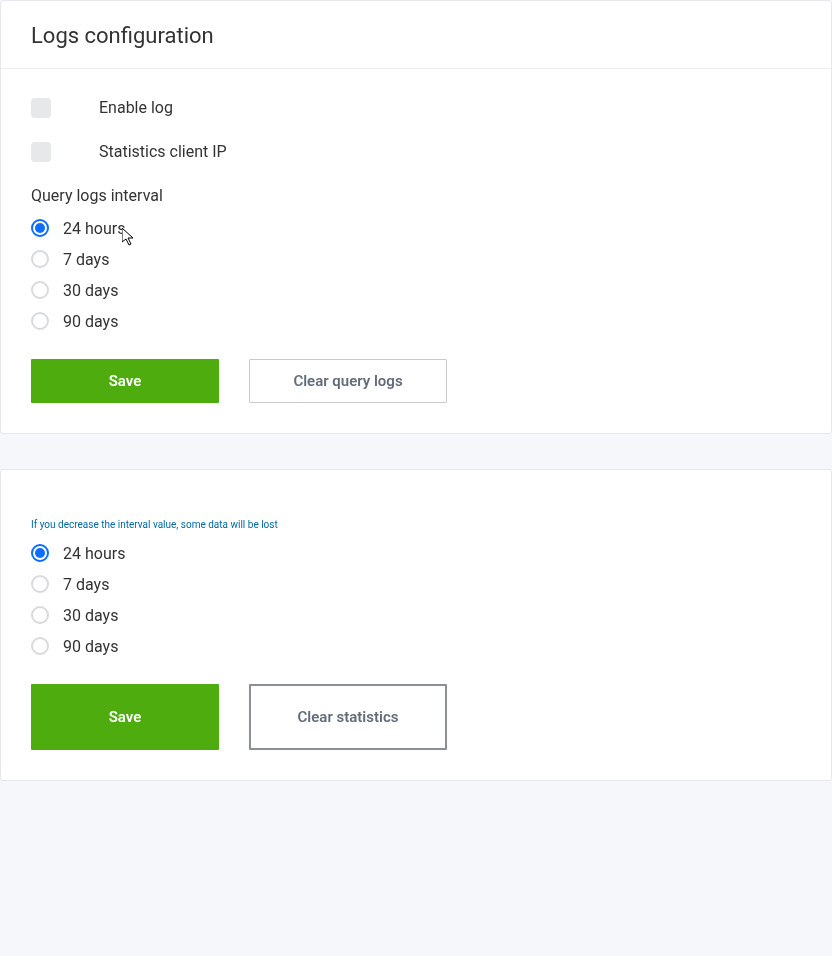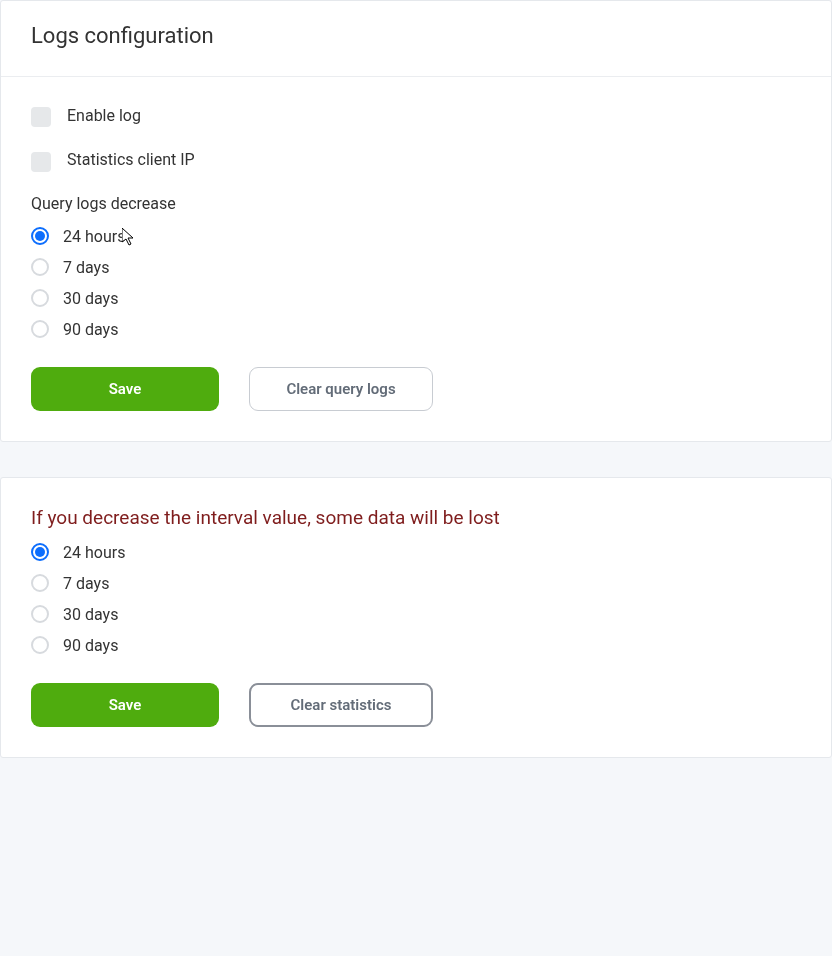--- a/index.html
+++ b/index.html
@@ -14,36 +14,37 @@
       padding: 0;
       width: 832px;
     }
     .card {
       background: #fff;
       border: 1px solid #e5e8ec;
       border-radius: 3px;
       margin-bottom: 35px;
     }
     .card-header {
-      padding: 22px 30px 28px 30px;
+      padding: 22px 30px 20px 30px;
       border-bottom: 1px solid #ebedf0;
     }
     .card-title {
       font-size: 22px;
       font-weight: 400;
       color: #333;
     }
     .card-body {
       padding: 28px 30px 30px 30px;
     }
     .checkbox-row {
       display: flex;
-      align-items: flex-end;
+      align-items: flex-start;
       margin-bottom: 22px;
       cursor: pointer;
+      gap: 32px;
     }
     .checkbox-box {
       width: 20px;
       height: 20px;
       background: #e6e8ea;
       border-radius: 4px;
       flex-shrink: 0;
       margin-right: 16px;
       margin-top: 1px;
     }
@@ -58,23 +59,24 @@
       margin-top: 4px;
       line-height: 1.5;
     }
     .section-label {
       font-size: 16px;
       color: #333;
       margin-top: 8px;
       margin-bottom: 4px;
     }
     .section-desc {
-      font-size: 19px;
-      color: #7f1d1d;
+      font-size: 10px;
+      color: #0369a1;
       margin-bottom: 8px;
+      margin-top: 21px;
     }
     .radio-group {
       margin-top: 14px;
       margin-bottom: 28px;
     }
     .radio-row {
       display: flex;
       align-items: flex-start;
       margin-bottom: 12px;
       cursor: pointer;
@@ -108,42 +110,42 @@
       color: #333;
     }
     .button-row {
       display: flex;
       gap: 30px;
     }
     .btn {
       font-size: 15px;
       font-weight: 600;
       padding: 12px 0;
-      border-radius: 9px;
+      border-radius: 1px;
       cursor: pointer;
       text-align: center;
       border: none;
       font-family: inherit;
     }
     .btn-primary {
       background: #4caf0e;
       background: linear-gradient(to bottom, #55b40f, #4aa30d);
       background: #4fac0e;
       color: #fff;
       width: 188px;
     }
     .btn-secondary {
       background: #fff;
       color: #636c78;
       border: 1px solid #c8ccd2;
-      width: 184px;
+      width: 198px;
     }
     .btn-secondary.focused {
       border: 2px solid #8a8f98;
-      padding: 11px 0;
+      padding: 22px 0;
     }
     .cursor {
       position: absolute;
       top: 228px;
       left: 122px;
       pointer-events: none;
       z-index: 100;
     }
   </style>
 </head>
@@ -162,21 +164,21 @@
       </span>
     </label>
 
     <label class="checkbox-row">
       <span class="checkbox-box"></span>
       <span>
         <span class="checkbox-label">Statistics client IP</span>
       </span>
     </label>
 
-    <div class="section-label">Query logs decrease</div>
+    <div class="section-label">Query logs interval</div>
 
     <div class="radio-group">
       <label class="radio-row">
         <span class="radio-circle selected"></span>
         <span class="radio-label">24 hours</span>
       </label>
       <label class="radio-row">
         <span class="radio-circle"></span>
         <span class="radio-label">7 days</span>
       </label>

